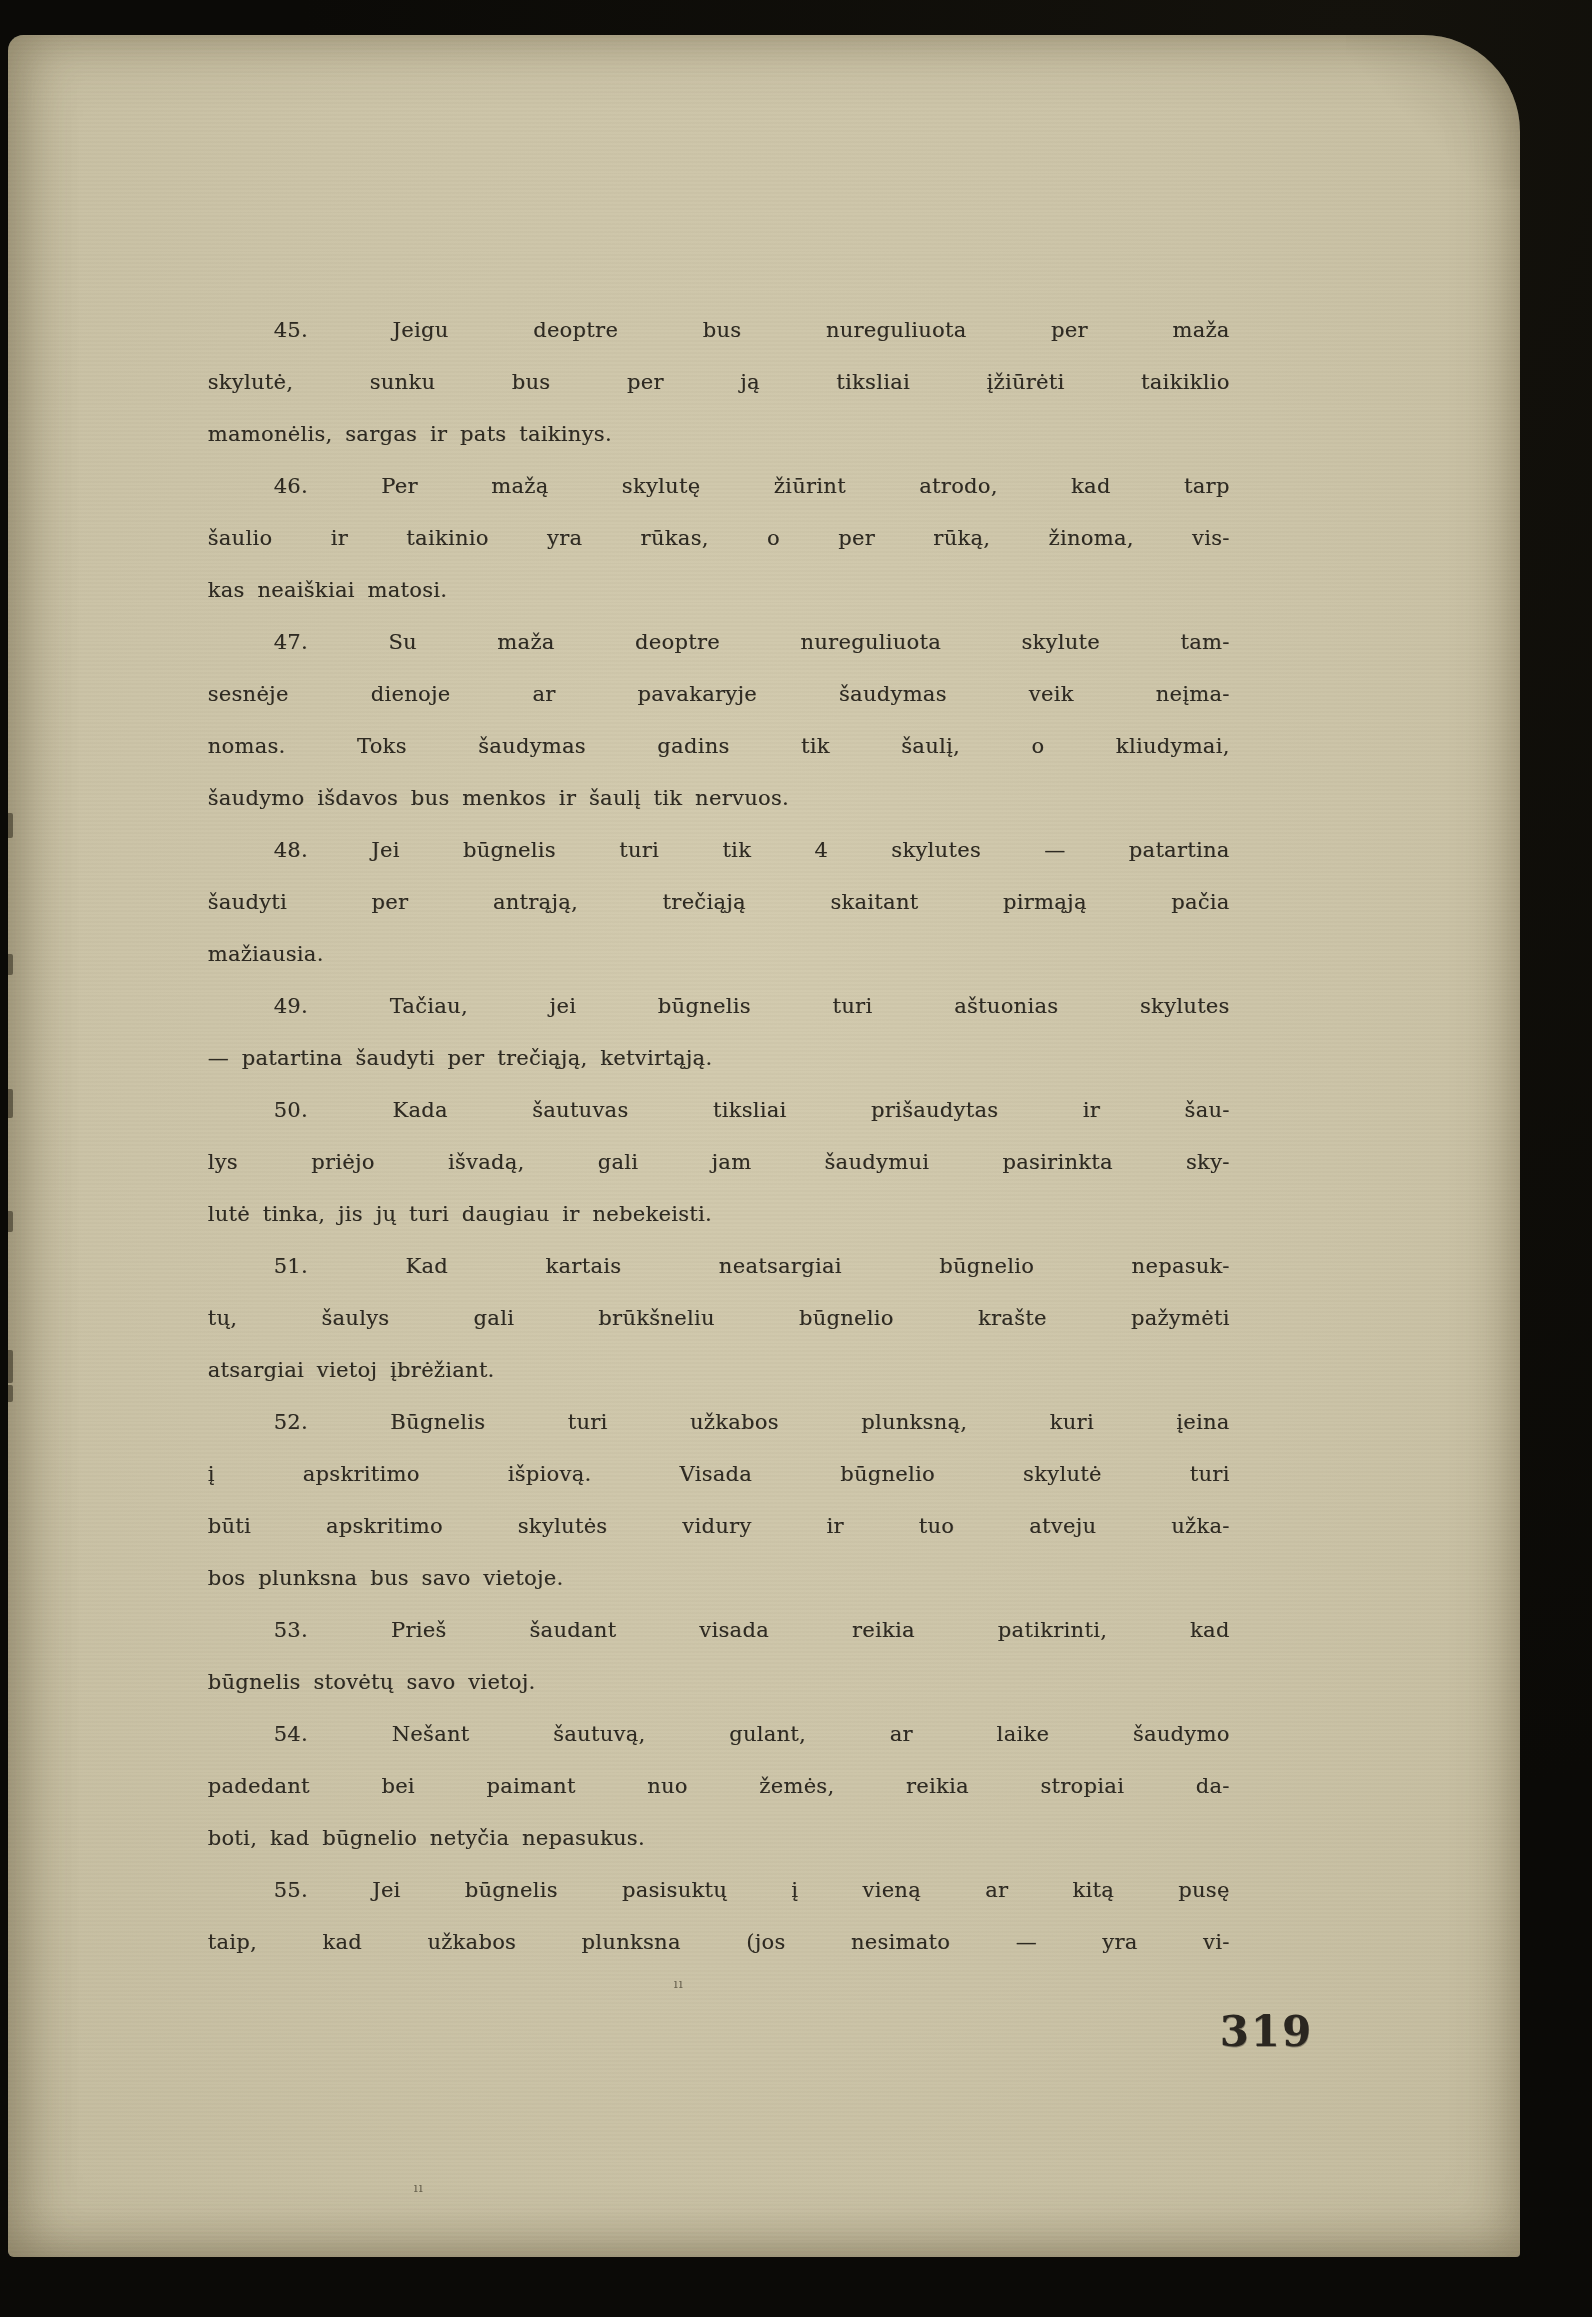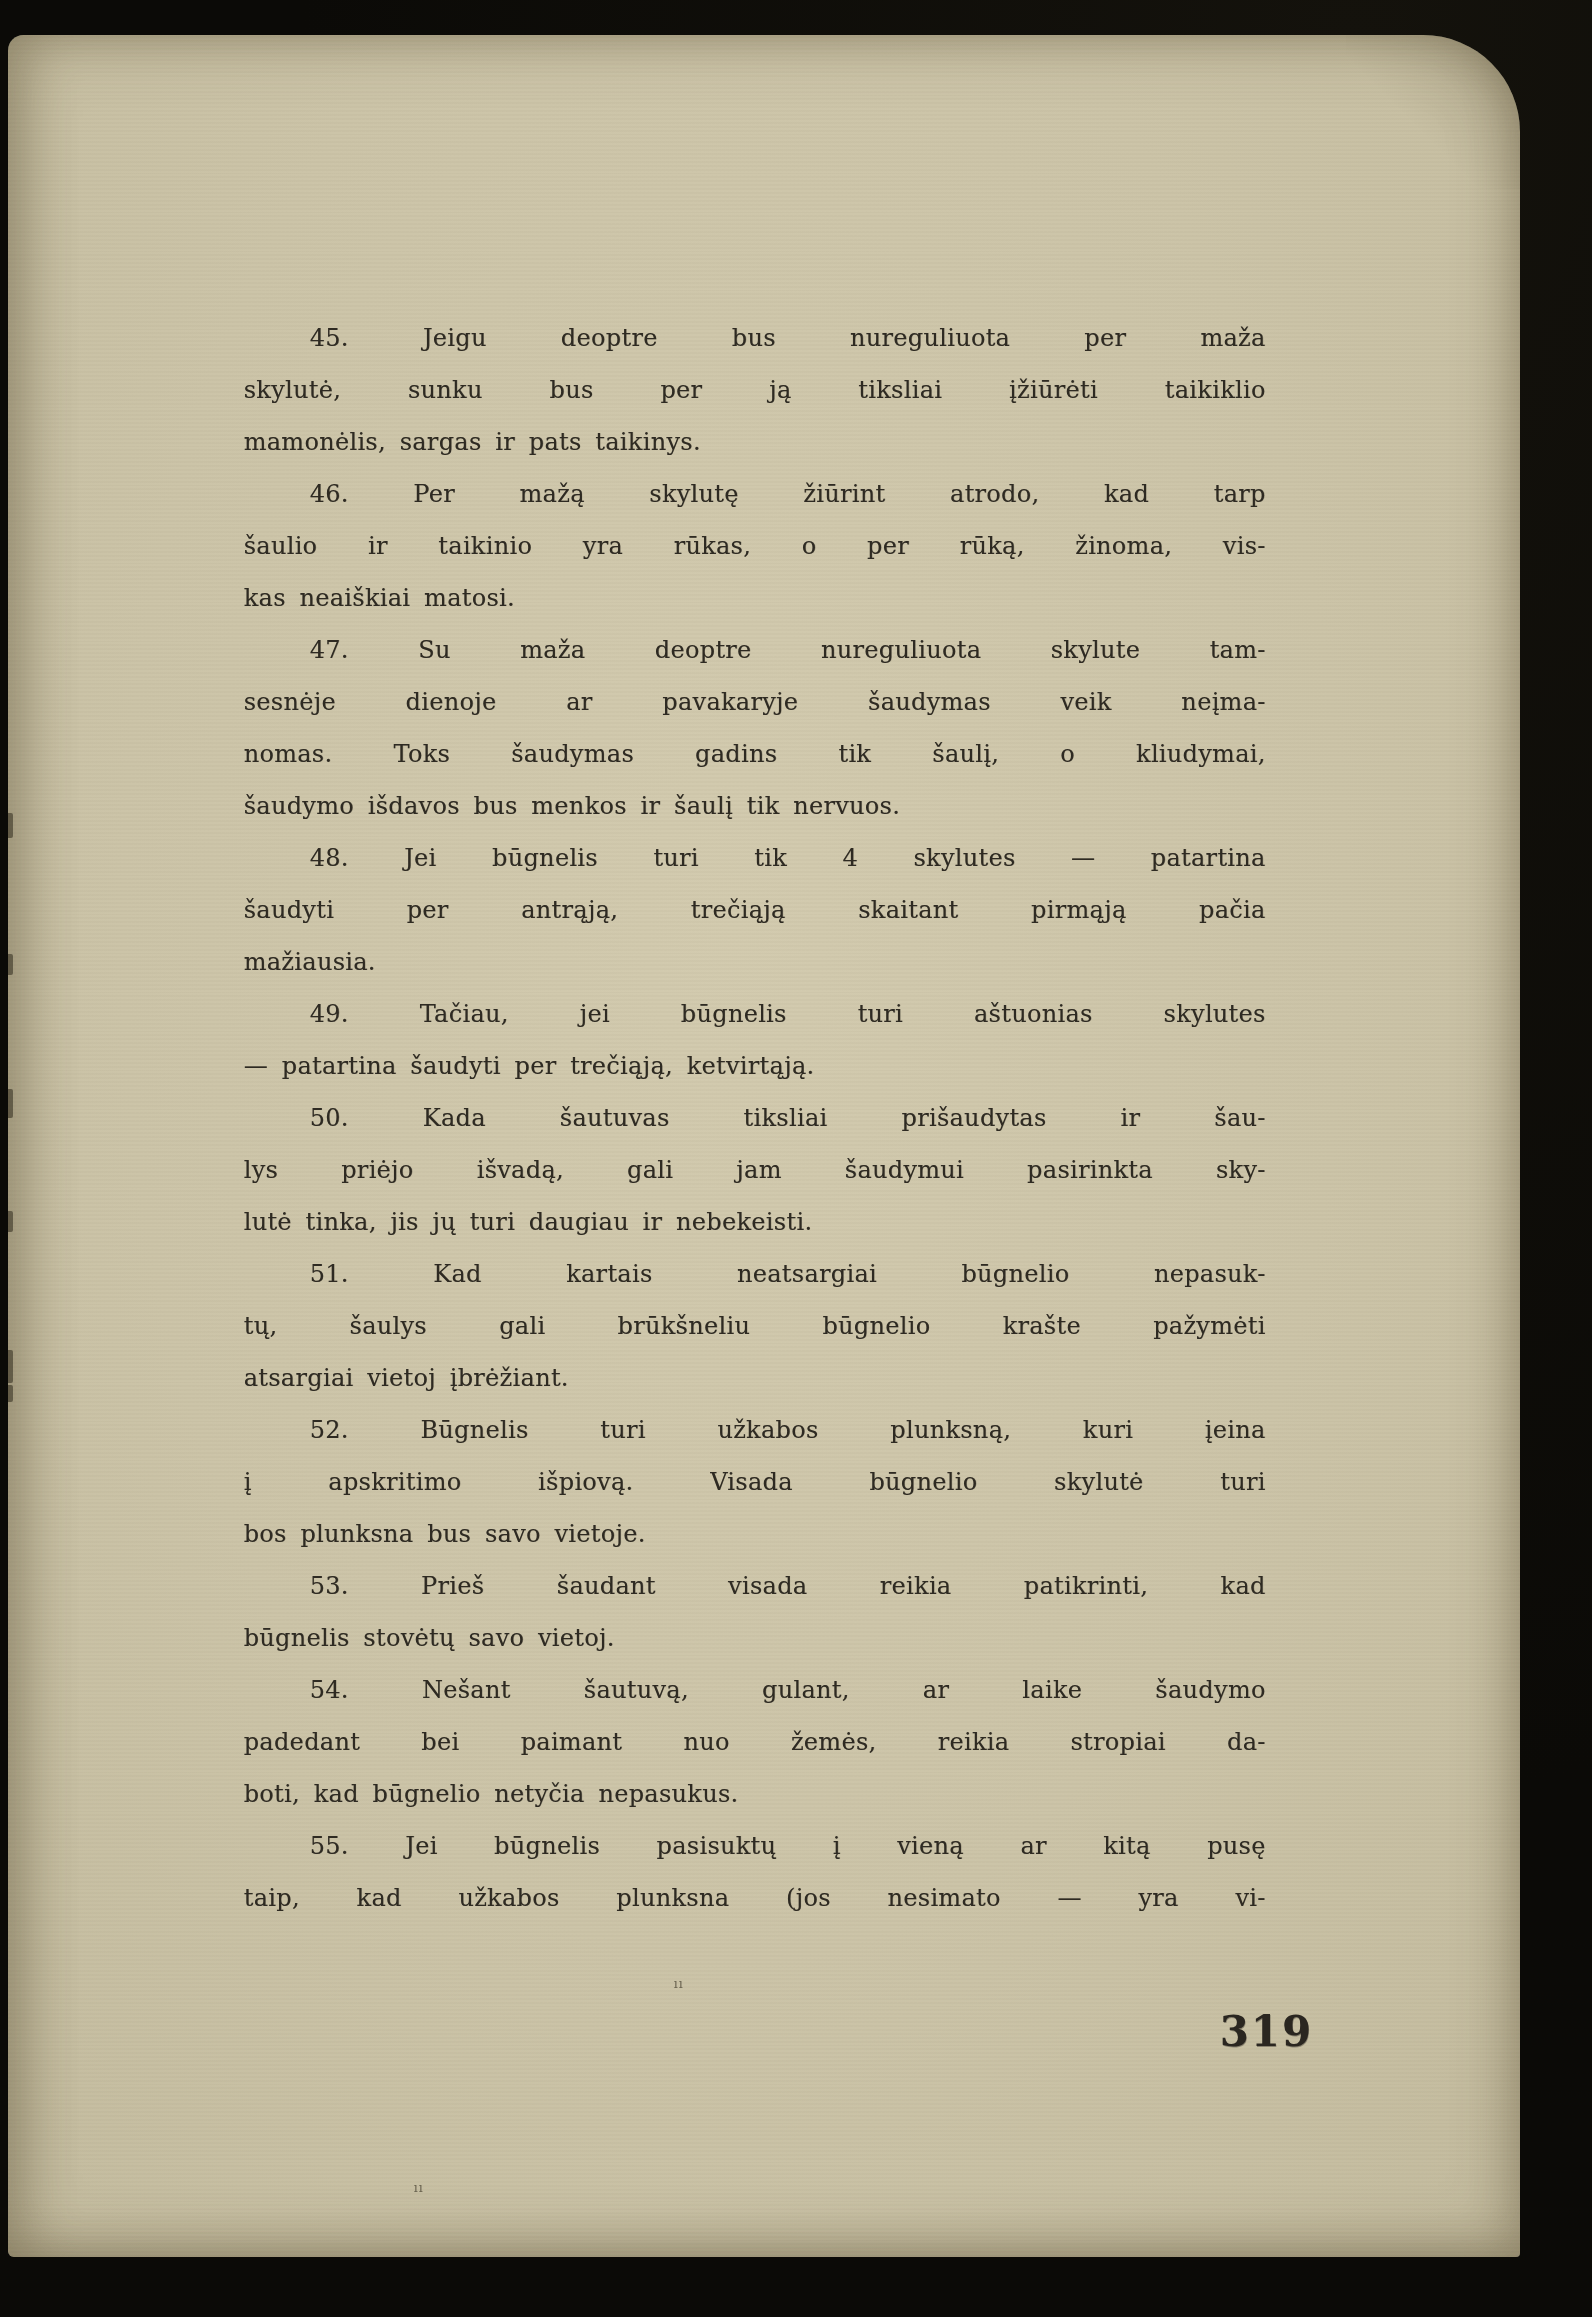--- a/index.html
+++ b/index.html
@@ -24,27 +24,26 @@
       repeating-linear-gradient(0deg, rgba(60,50,30,0.018) 0 1.9px, rgba(255,255,240,0.015) 1.9px 3.9px),
       radial-gradient(ellipse at 48% 40%, #d2caae 0%, #cbc3a7 55%, #c2ba9d 100%);
     border-radius:15.4px 97px 3.9px 5.8px;
     box-shadow:
       inset 0 0 68px rgba(92,80,52,0.30),
       inset 25px 0 44px rgba(82,72,46,0.22),
       inset -13.5px -9.7px 39px rgba(82,72,46,0.18);
   }
   .text-block{
     position:absolute;
-    left:200px;top:277px;
+    left:200px;top:269px;
     width:1022px;
     color:#2e2a22;
-    font-size:24px;
+    font-size:21px;
     line-height:52px;
     text-rendering:optimizeLegibility;
-    margin-left:36px;
   }
   .line{
     height:52px;
     text-align:justify;
     text-align-last:justify;
     letter-spacing:0.3px;
     text-shadow:0.4px 0.4px 0 rgba(46,42,34,0.35);
   }
   .line.indent{padding-left:66px;}
   .line.plain{
@@ -105,20 +104,21 @@
       <div class="line indent">49. Tačiau, jei būgnelis turi aštuonias skylutes</div>
       <div class="line plain">— patartina šaudyti per trečiąją, ketvirtąją.</div>
       <div class="line indent">50. Kada šautuvas tiksliai prišaudytas ir šau-</div>
       <div class="line">lys priėjo išvadą, gali jam šaudymui pasirinkta sky-</div>
       <div class="line plain">lutė tinka, jis jų turi daugiau ir nebekeisti.</div>
       <div class="line indent">51. Kad kartais neatsargiai būgnelio nepasuk-</div>
       <div class="line">tų, šaulys gali brūkšneliu būgnelio krašte pažymėti</div>
       <div class="line plain">atsargiai vietoj įbrėžiant.</div>
       <div class="line indent">52. Būgnelis turi užkabos plunksną, kuri įeina</div>
       <div class="line">į apskritimo išpiovą. Visada būgnelio skylutė turi</div>
+      <div class="line">būti apskritimo skylutės vidury ir tuo atveju užka-</div>
       <div class="line plain">bos plunksna bus savo vietoje.</div>
       <div class="line indent">53. Prieš šaudant visada reikia patikrinti, kad</div>
       <div class="line plain">būgnelis stovėtų savo vietoj.</div>
       <div class="line indent">54. Nešant šautuvą, gulant, ar laike šaudymo</div>
       <div class="line">padedant bei paimant nuo žemės, reikia stropiai da-</div>
       <div class="line plain">boti, kad būgnelio netyčia nepasukus.</div>
       <div class="line indent">55. Jei būgnelis pasisuktų į vieną ar kitą pusę</div>
       <div class="line">taip, kad užkabos plunksna (jos nesimato — yra vi-</div>
     </div>
   <div class="page-number">319</div>

